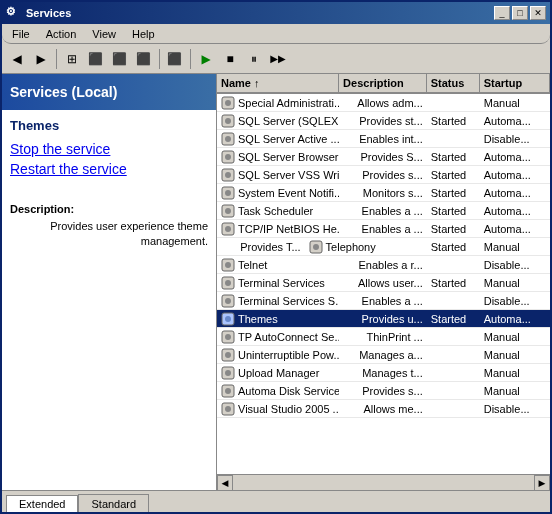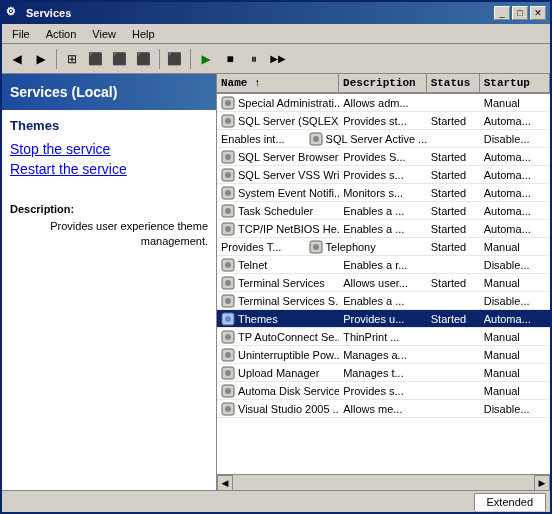--- a/index.html
+++ b/index.html
@@ -66,20 +66,21 @@
 
     
     .menu-bar {
       background: #d4d0c8;
       display: flex;
       align-items: center;
       padding: 2px 4px;
       gap: 4px;
       height: 20px;
       border-bottom: 1px solid #888;
+      border-radius: 9px;
     }
     .menu-item {
       padding: 2px 6px;
       cursor: pointer;
       font-size: 11px;
     }
 
     
     .toolbar {
       background: #d4d0c8;
@@ -177,21 +178,20 @@
       overflow-x: hidden;
     }
 
     .list-header {
       display: flex;
       background: #d4d0c8;
       border-bottom: 2px solid #888;
       position: sticky;
       top: 0;
       z-index: 10;
-      font-family: Liberation Mono, monospace;
     }
     .col-header {
       padding: 3px 4px;
       font-size: 11px;
       font-weight: bold;
       border-right: 1px solid #888;
       cursor: pointer;
       white-space: nowrap;
       user-select: none;
     }
@@ -222,21 +222,21 @@
       overflow: hidden;
       text-overflow: ellipsis;
       color: #000;
     }
     .cell-name {
       width: 140px;
       display: flex;
       align-items: center;
       gap: 3px;
     }
-    .cell-desc { width: 100px; }
+    .cell-desc { width: 100px; text-align: right; }
     .cell-status { width: 60px; }
     .cell-startup { width: 80px; }
 
     .svc-icon {
       width: 14px;
       height: 14px;
       flex-shrink: 0;
       display: inline-flex;
       align-items: center;
       justify-content: center;
@@ -280,21 +280,20 @@
     }
 
     
     .tab-bar {
       display: flex;
       align-items: flex-end;
       padding: 2px 4px 0;
       background: #d4d0c8;
       border-top: 1px solid #888;
       height: 22px;
-      flex-direction: column;
     }
     .tab {
       padding: 2px 12px;
       font-size: 11px;
       background: #d4d0c8;
       border: 1px solid #888;
       border-bottom: none;
       cursor: pointer;
       height: 18px;
       display: flex;
@@ -414,30 +413,30 @@
       <circle cx="7" cy="7" r="3" fill="#888888"></circle>
     </svg>
                   </span>
         <span>SQL Server (SQLEX...</span>
       </div>
       <div class="cell cell-desc">Provides st...</div>
       <div class="cell cell-status">Started</div>
       <div class="cell cell-startup">Automa...</div>
     </div>
               <div class="list-row">
+      <div class="cell cell-name">
+        <span class="svc-icon">
+                    <svg width="14" height="14" viewBox="0 0 14 14">
+      <rect x="1" y="1" width="12" height="12" rx="2" fill="#d4d0c8" stroke="#666" stroke-width="1"></rect>
+      <circle cx="7" cy="7" r="3" fill="#888888"></circle>
+    </svg>
+                  </span>
+        <span>SQL Server Active ...</span>
+      </div>
       <div class="cell cell-desc">Enables int...</div>
-      <div class="cell cell-name">
-        <span class="svc-icon">
-                    <svg width="14" height="14" viewBox="0 0 14 14">
-      <rect x="1" y="1" width="12" height="12" rx="2" fill="#d4d0c8" stroke="#666" stroke-width="1"></rect>
-      <circle cx="7" cy="7" r="3" fill="#888888"></circle>
-    </svg>
-                  </span>
-        <span>SQL Server Active ...</span>
-      </div>
       <div class="cell cell-status"></div>
       <div class="cell cell-startup">Disable...</div>
     </div>
               <div class="list-row">
       <div class="cell cell-name">
         <span class="svc-icon">
                     <svg width="14" height="14" viewBox="0 0 14 14">
       <rect x="1" y="1" width="12" height="12" rx="2" fill="#d4d0c8" stroke="#666" stroke-width="1"></rect>
       <circle cx="7" cy="7" r="3" fill="#888888"></circle>
     </svg>

